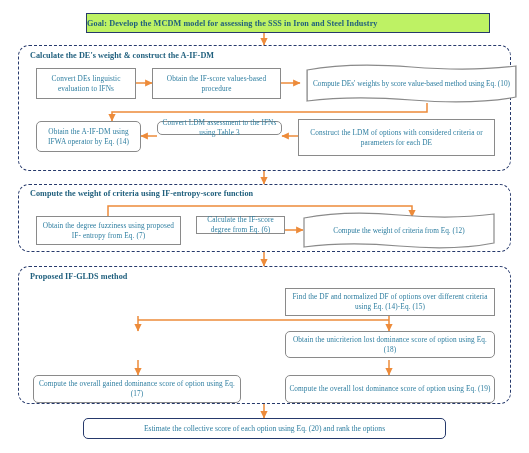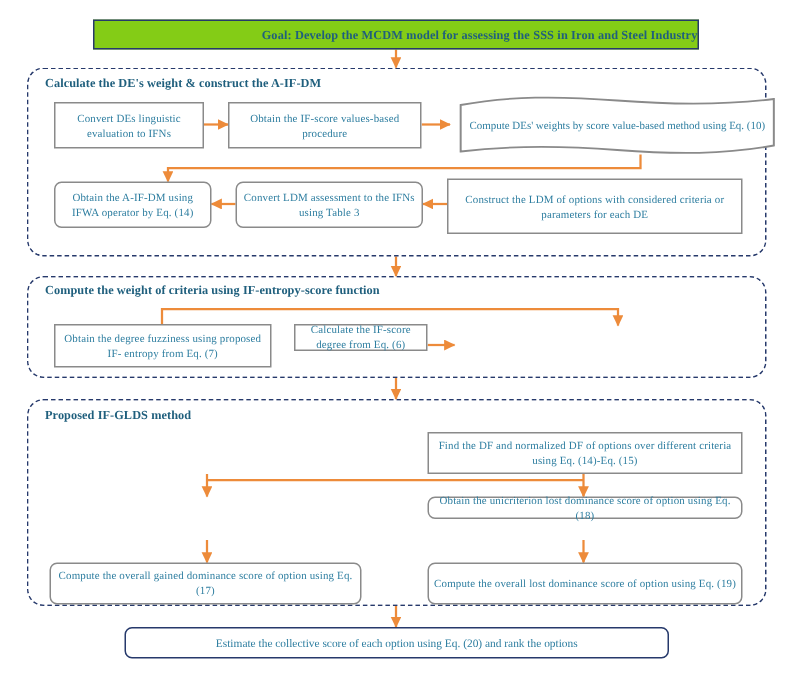--- a/index.html
+++ b/index.html
@@ -41,28 +41,29 @@
   .node.rnd {
     border: 1px solid #8a8a8a;
     border-radius: 5px;
   }
 
   
   .goal {
     position: absolute;
     box-sizing: border-box;
     border: 1.2px solid #26396b;
-    background: #84cc16;
-    display: flex;
-    align-items: center;
-    justify-content: flex-end;
+    background: #bef264;
+    display: flex;
+    align-items: center;
+    justify-content: flex-start;
     color: #1f5f7d;
     font-weight: bold;
     font-size: 8.2px;
     letter-spacing: 0.1px;
+    margin-left: 24px;
   }
 
   
   .final {
     position: absolute;
     box-sizing: border-box;
     border: 1.2px solid #26396b;
     border-radius: 5px;
     background: #ffffff;
     display: flex;
@@ -195,50 +196,58 @@
     </svg>
     <div class="doc-text">
       <span>Compute DEs' weights by score value-based method using Eq. (10)</span>
     </div>
   </div>
 
   <div class="node rnd" style="left:36px; top:121px; width:105px; height:31px;">
     <span>Obtain the A-IF-DM using IFWA operator by Eq. (14)</span>
   </div>
 
-  <div class="node rnd" style="left:157px; top:121px; width:125px; height:31px;">
+  <div class="node rnd" style="left:157px; top:121px; width:125px; height:14px;">
     <span>Convert LDM assessment to the IFNs using Table 3</span>
   </div>
 
   <div class="node sq" style="left:298px; top:119px; width:197px; height:37px;">
     <span>Construct the LDM of options with considered criteria or parameters for each DE</span>
   </div>
 
   <div class="group" style="left:18px; top:184px; width:493px; height:68px;"></div>
   <div class="group-title" style="left:30px; top:189px;">Compute the weight of criteria using IF-entropy-score function</div>
 
   <div class="node sq" style="left:36px; top:216px; width:145px; height:29px;">
     <span>Obtain the  degree fuzziness  using proposed IF- entropy from Eq. (7)</span>
   </div>
 
   <div class="node sq" style="left:196px; top:216px; width:89px; height:18px;">
     <span>Calculate the IF-score degree from Eq. (6)</span>
   </div>
 
+  <div class="doc" style="left:303px; top:212px; width:192px; height:38px;">
+    <svg viewBox="0 0 192 38" preserveAspectRatio="none">
+      <path d="M1,6 C32,0 62,0 96,3 C131,6 161,6 191,2 L191,31 C161,37 131,37 96,34 C62,31 32,31 1,35 Z" fill="#ffffff" stroke="#8a8a8a" stroke-width="1.2"></path>
+    </svg>
+    <div class="doc-text">
+      <span>Compute the weight of criteria from Eq. (12)</span>
+    </div>
+  </div>
 
   <div class="group" style="left:18px; top:266px; width:493px; height:138px;"></div>
   <div class="group-title" style="left:30px; top:272px;">Proposed IF-GLDS method</div>
 
 
   <div class="node sq" style="left:285px; top:288px; width:210px; height:28px;">
     <span>Find the DF and normalized DF of options over different criteria using Eq. (14)-Eq. (15)</span>
   </div>
 
 
-  <div class="node rnd" style="left:285px; top:331px; width:210px; height:15px;">
+  <div class="node rnd" style="left:285px; top:331px; width:210px; height:27px;">
     <span>Obtain the unicriterion lost dominance score of option using Eq. (18)</span>
   </div>
 
   <div class="node rnd" style="left:33px; top:375px; width:208px; height:28px;">
     <span>Compute the overall gained dominance score of option using Eq. (17)</span>
   </div>
 
   <div class="node rnd" style="left:285px; top:375px; width:210px; height:28px;">
     <span>Compute the overall lost dominance score of option using Eq. (19)</span>
   </div>

